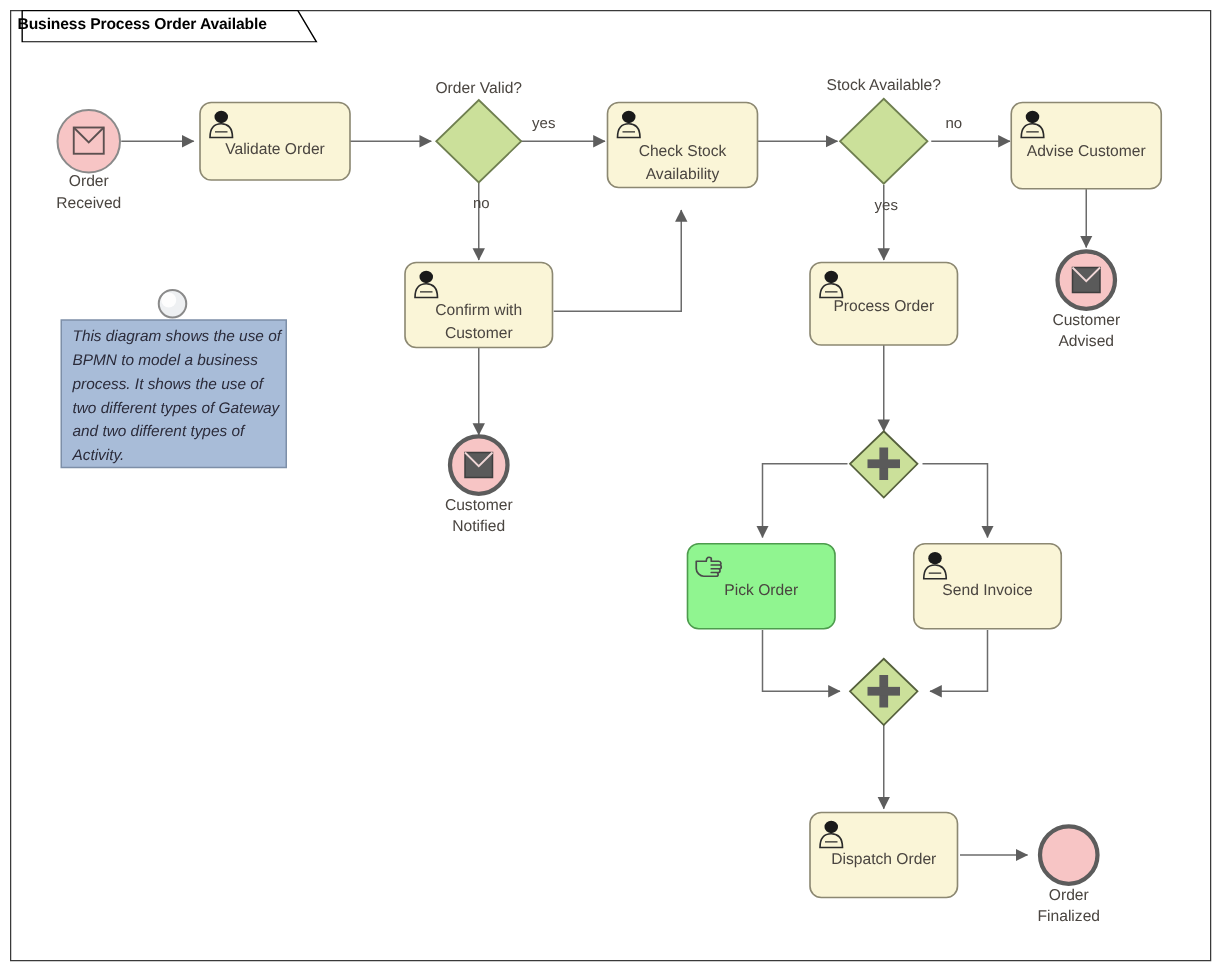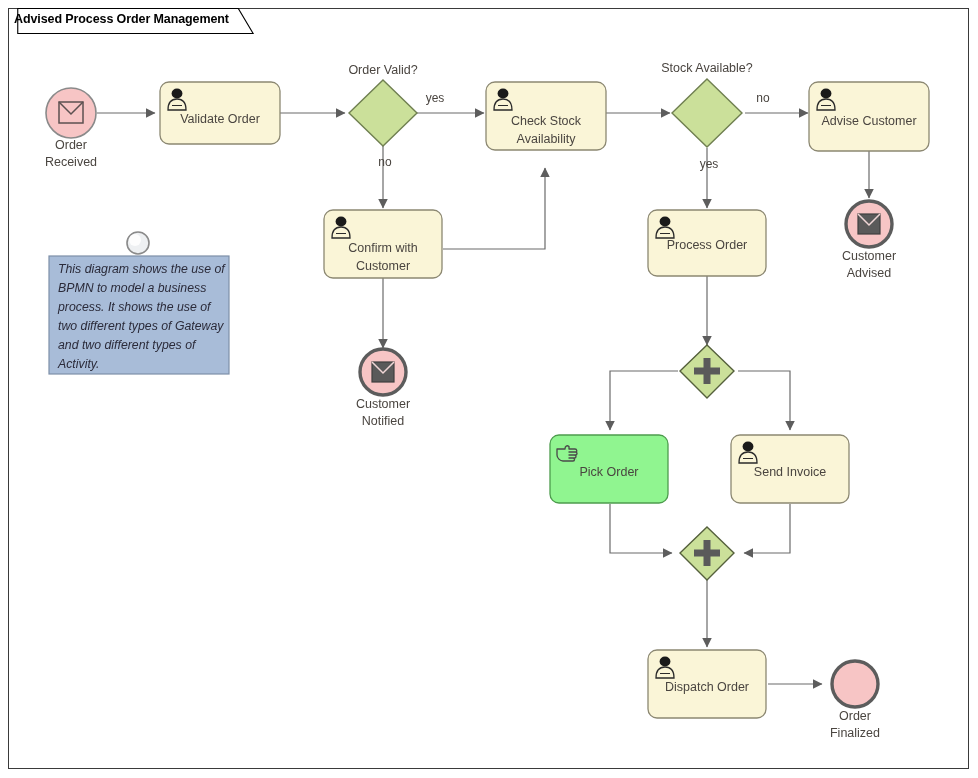--- a/index.html
+++ b/index.html
@@ -94,21 +94,21 @@
 </head>
 <body>
 
 <div id="canvas">
 
   <div class="frame"></div>
 
   <svg class="title-tab" width="260" height="28" viewBox="0 0 260 28">
     <path d="M0.5,27.5 L0.5,0.5 L238,0.5 L254,27.5 Z" fill="#ffffff" stroke="#000000" stroke-width="1.2"></path>
   </svg>
-  <div class="title-tab-label">Advised Process Order Management</div>
+  <div class="title-tab-label">Business Process Order Available</div>
 
   <svg class="diagram" viewBox="0 0 978 778">
     <defs>
       <marker id="arrow" viewBox="0 0 12 12" refX="10.5" refY="6" markerWidth="9" markerHeight="9" orient="auto-start-reverse">
         <path d="M0,0.5 L11,6 L0,11.5 Z" fill="#5d5d5d"></path>
       </marker>
     </defs>
 
     <g>
       <line class="conn" x1="97" y1="113" x2="155" y2="113" marker-end="url(#arrow)"></line>

